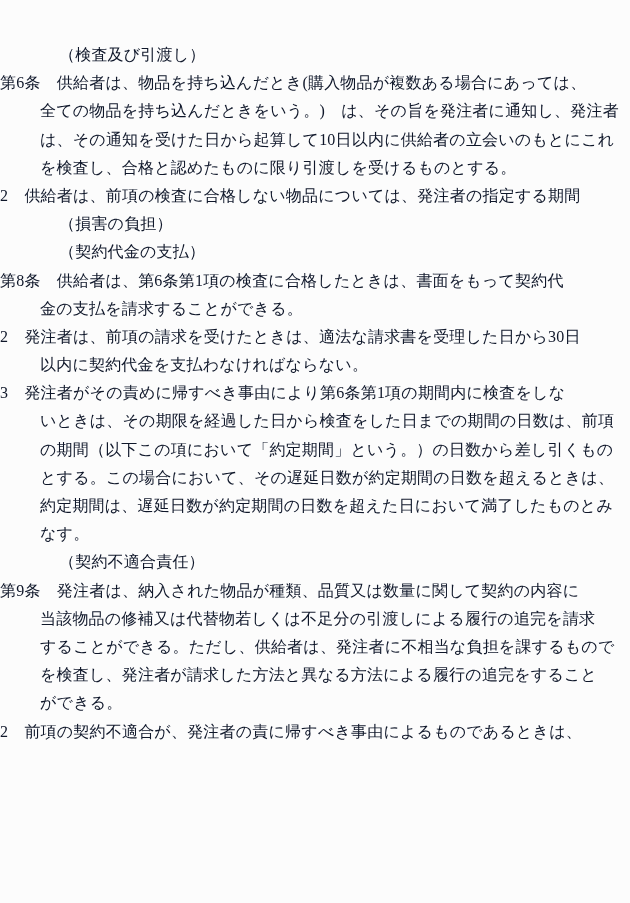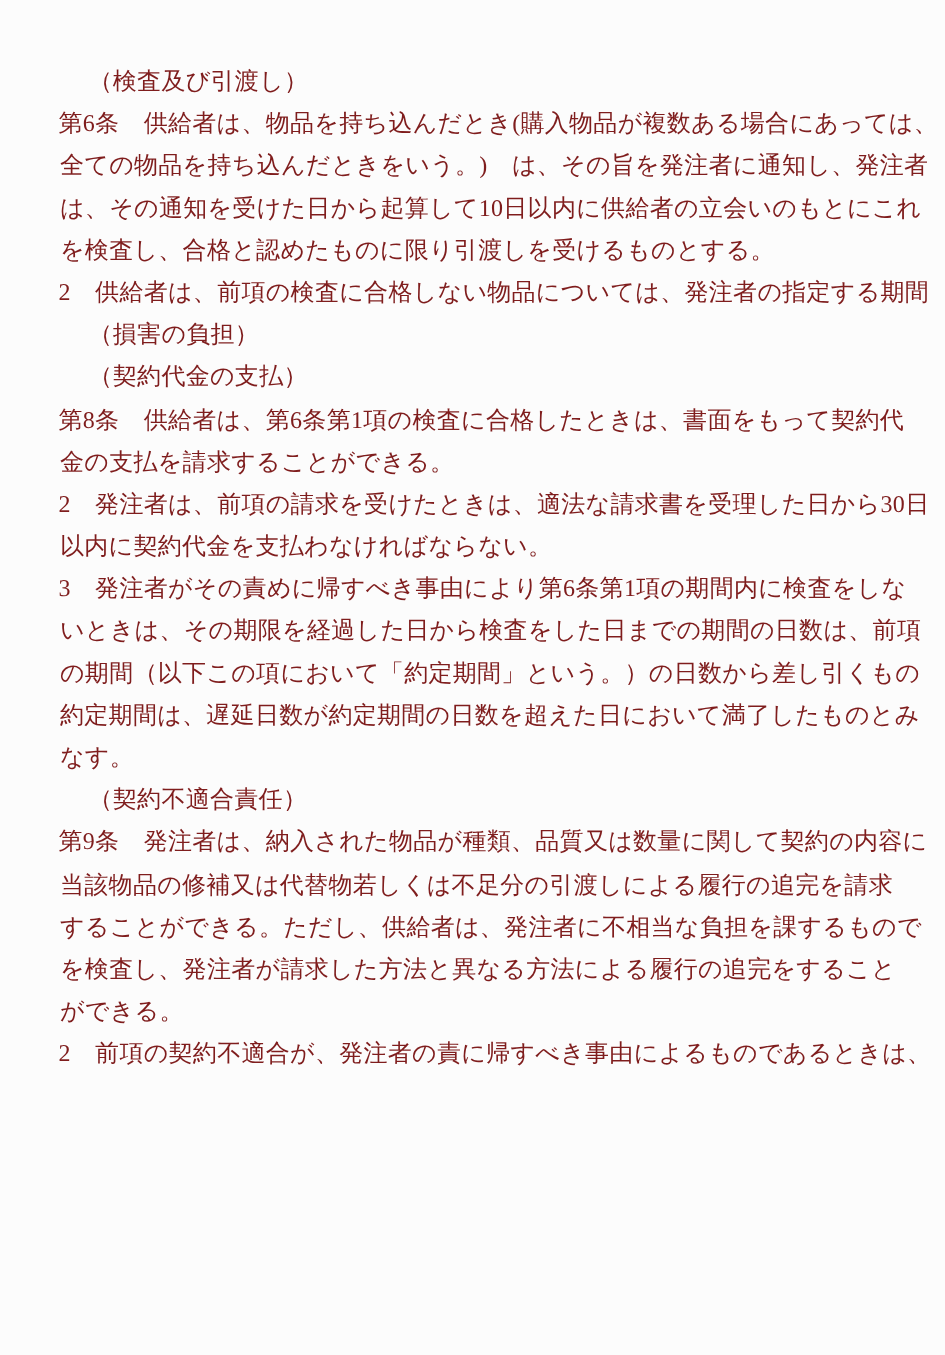--- a/index.html
+++ b/index.html
@@ -7,37 +7,37 @@
     padding: 0;
     background: #fcfcfc;
   }
   .page {
     position: relative;
     width: 630px;
     height: 900px;
     background: #fcfcfc;
     overflow: hidden;
     font-family: "Liberation Serif", "DejaVu Serif", serif;
-    color: #7f1d1d;
+    color: #0f172a;
   }
   .doc {
     position: absolute;
     top: 41px;
     left: 0;
     right: 0;
   }
   .line {
     font-size: 16px;
     line-height: 28.2px;
     height: 28.2px;
     white-space: pre;
     letter-spacing: 0.2px;
   }
   
-  .art  { padding-left: 39px; }
+  .art  { }
   
   .cont { padding-left: 40px; }
   
   .head { padding-left: 59px; }
 </style>
 </head>
 <body>
 
 <div class="page">
   <div class="doc">
@@ -49,20 +49,21 @@
     <div class="line art">2　供給者は、前項の検査に合格しない物品については、発注者の指定する期間</div>
     <div class="line head">（損害の負担）</div>
     <div class="line head">（契約代金の支払）</div>
     <div class="line art">第8条　供給者は、第6条第1項の検査に合格したときは、書面をもって契約代</div>
     <div class="line cont">金の支払を請求することができる。</div>
     <div class="line art">2　発注者は、前項の請求を受けたときは、適法な請求書を受理した日から30日</div>
     <div class="line cont">以内に契約代金を支払わなければならない。</div>
     <div class="line art">3　発注者がその責めに帰すべき事由により第6条第1項の期間内に検査をしな</div>
     <div class="line cont">いときは、その期限を経過した日から検査をした日までの期間の日数は、前項</div>
     <div class="line cont">の期間（以下この項において「約定期間」という。）の日数から差し引くもの</div>
+    <div class="line cont">とする。この場合において、その遅延日数が約定期間の日数を超えるときは、</div>
     <div class="line cont">約定期間は、遅延日数が約定期間の日数を超えた日において満了したものとみ</div>
     <div class="line cont">なす。</div>
     <div class="line head">（契約不適合責任）</div>
     <div class="line art">第9条　発注者は、納入された物品が種類、品質又は数量に関して契約の内容に</div>
     <div class="line cont">当該物品の修補又は代替物若しくは不足分の引渡しによる履行の追完を請求</div>
     <div class="line cont">することができる。ただし、供給者は、発注者に不相当な負担を課するもので</div>
     <div class="line cont">を検査し、発注者が請求した方法と異なる方法による履行の追完をすること</div>
     <div class="line cont">ができる。</div>
     <div class="line art">2　前項の契約不適合が、発注者の責に帰すべき事由によるものであるときは、</div>
   </div>

